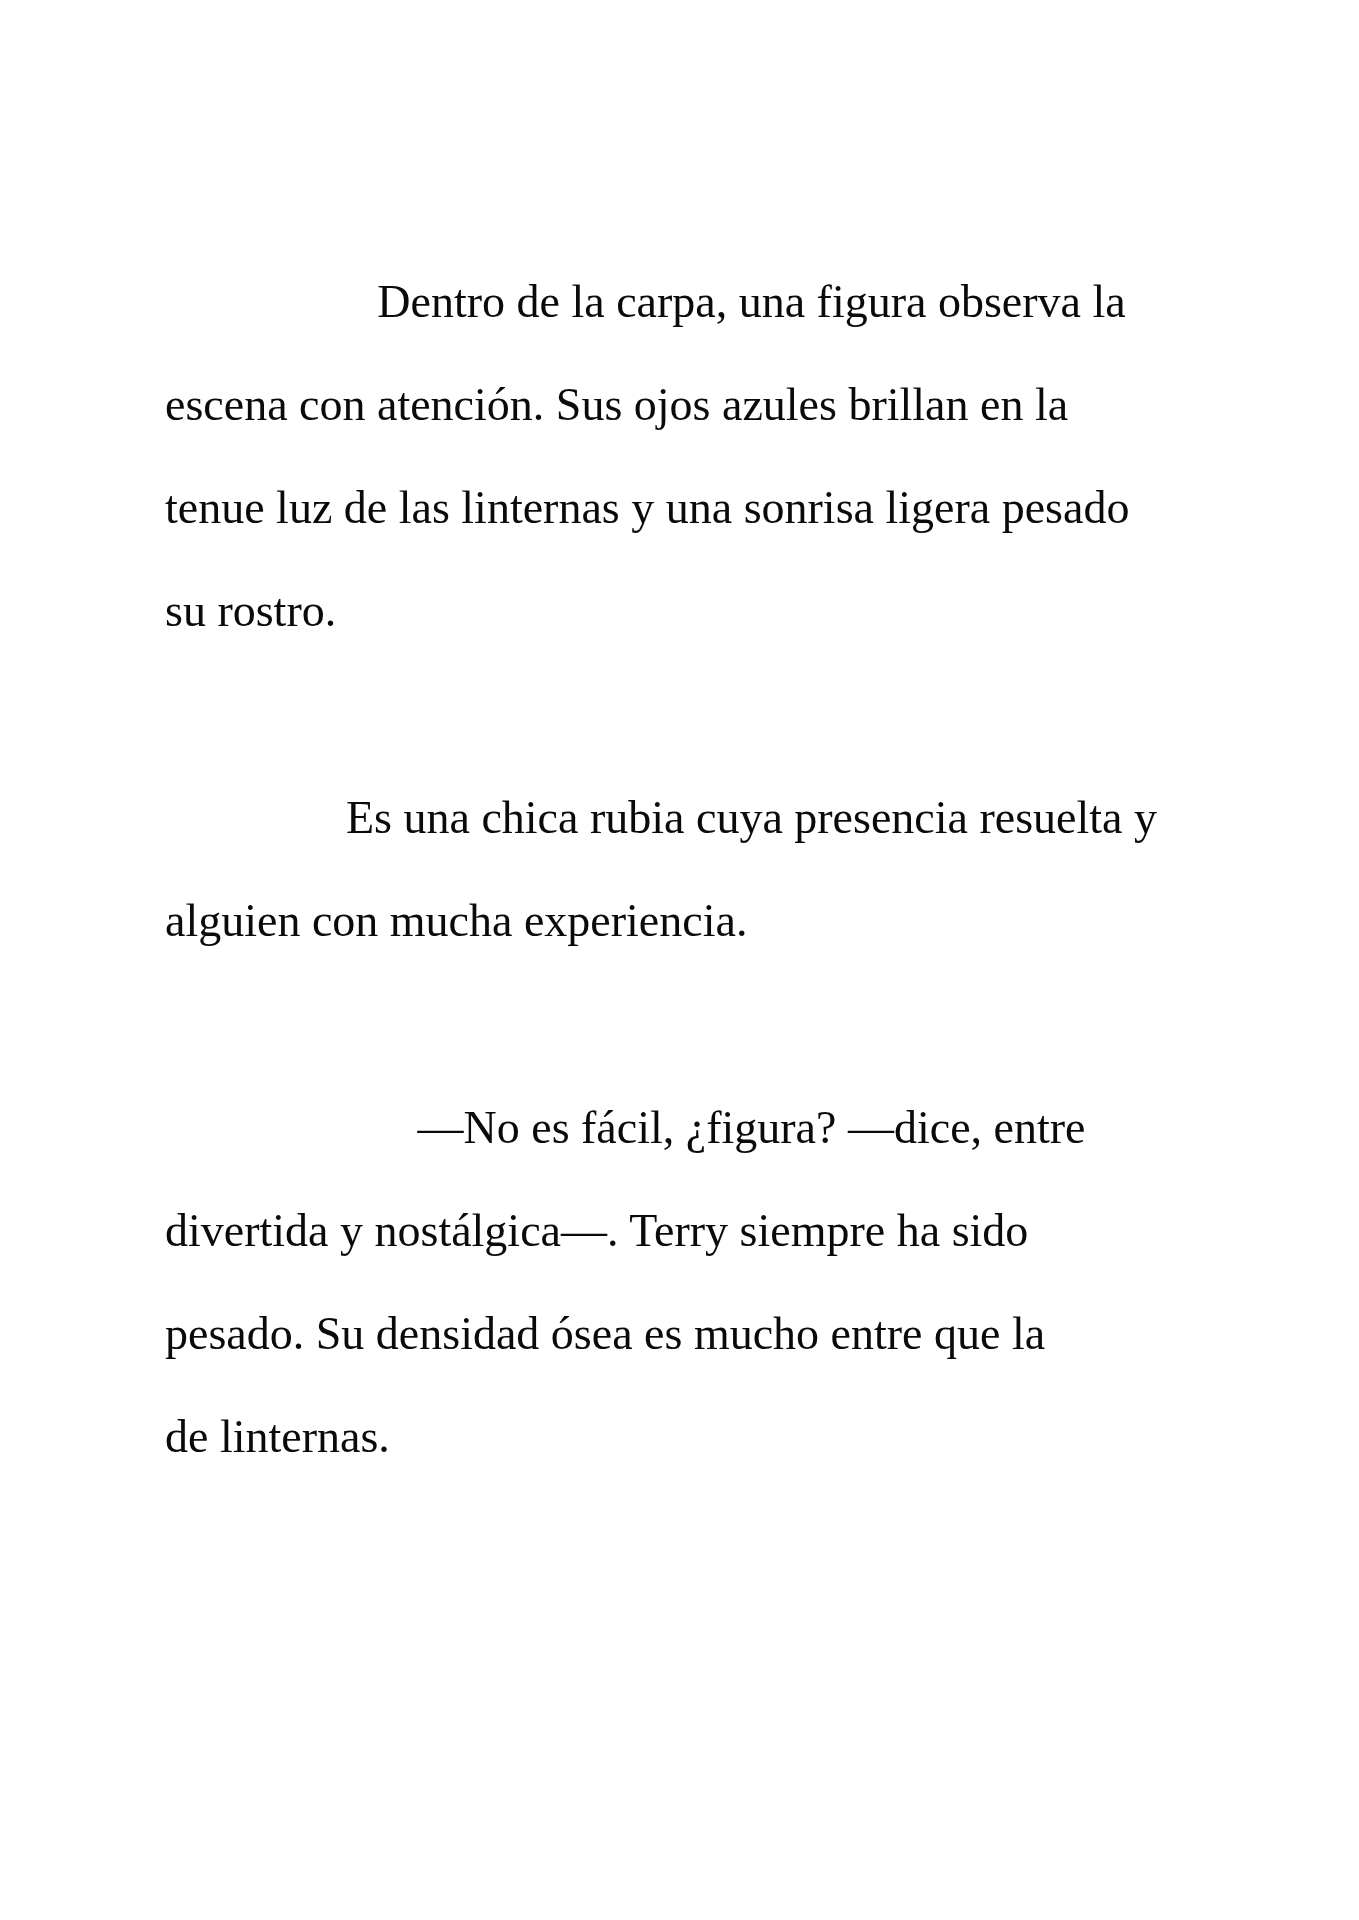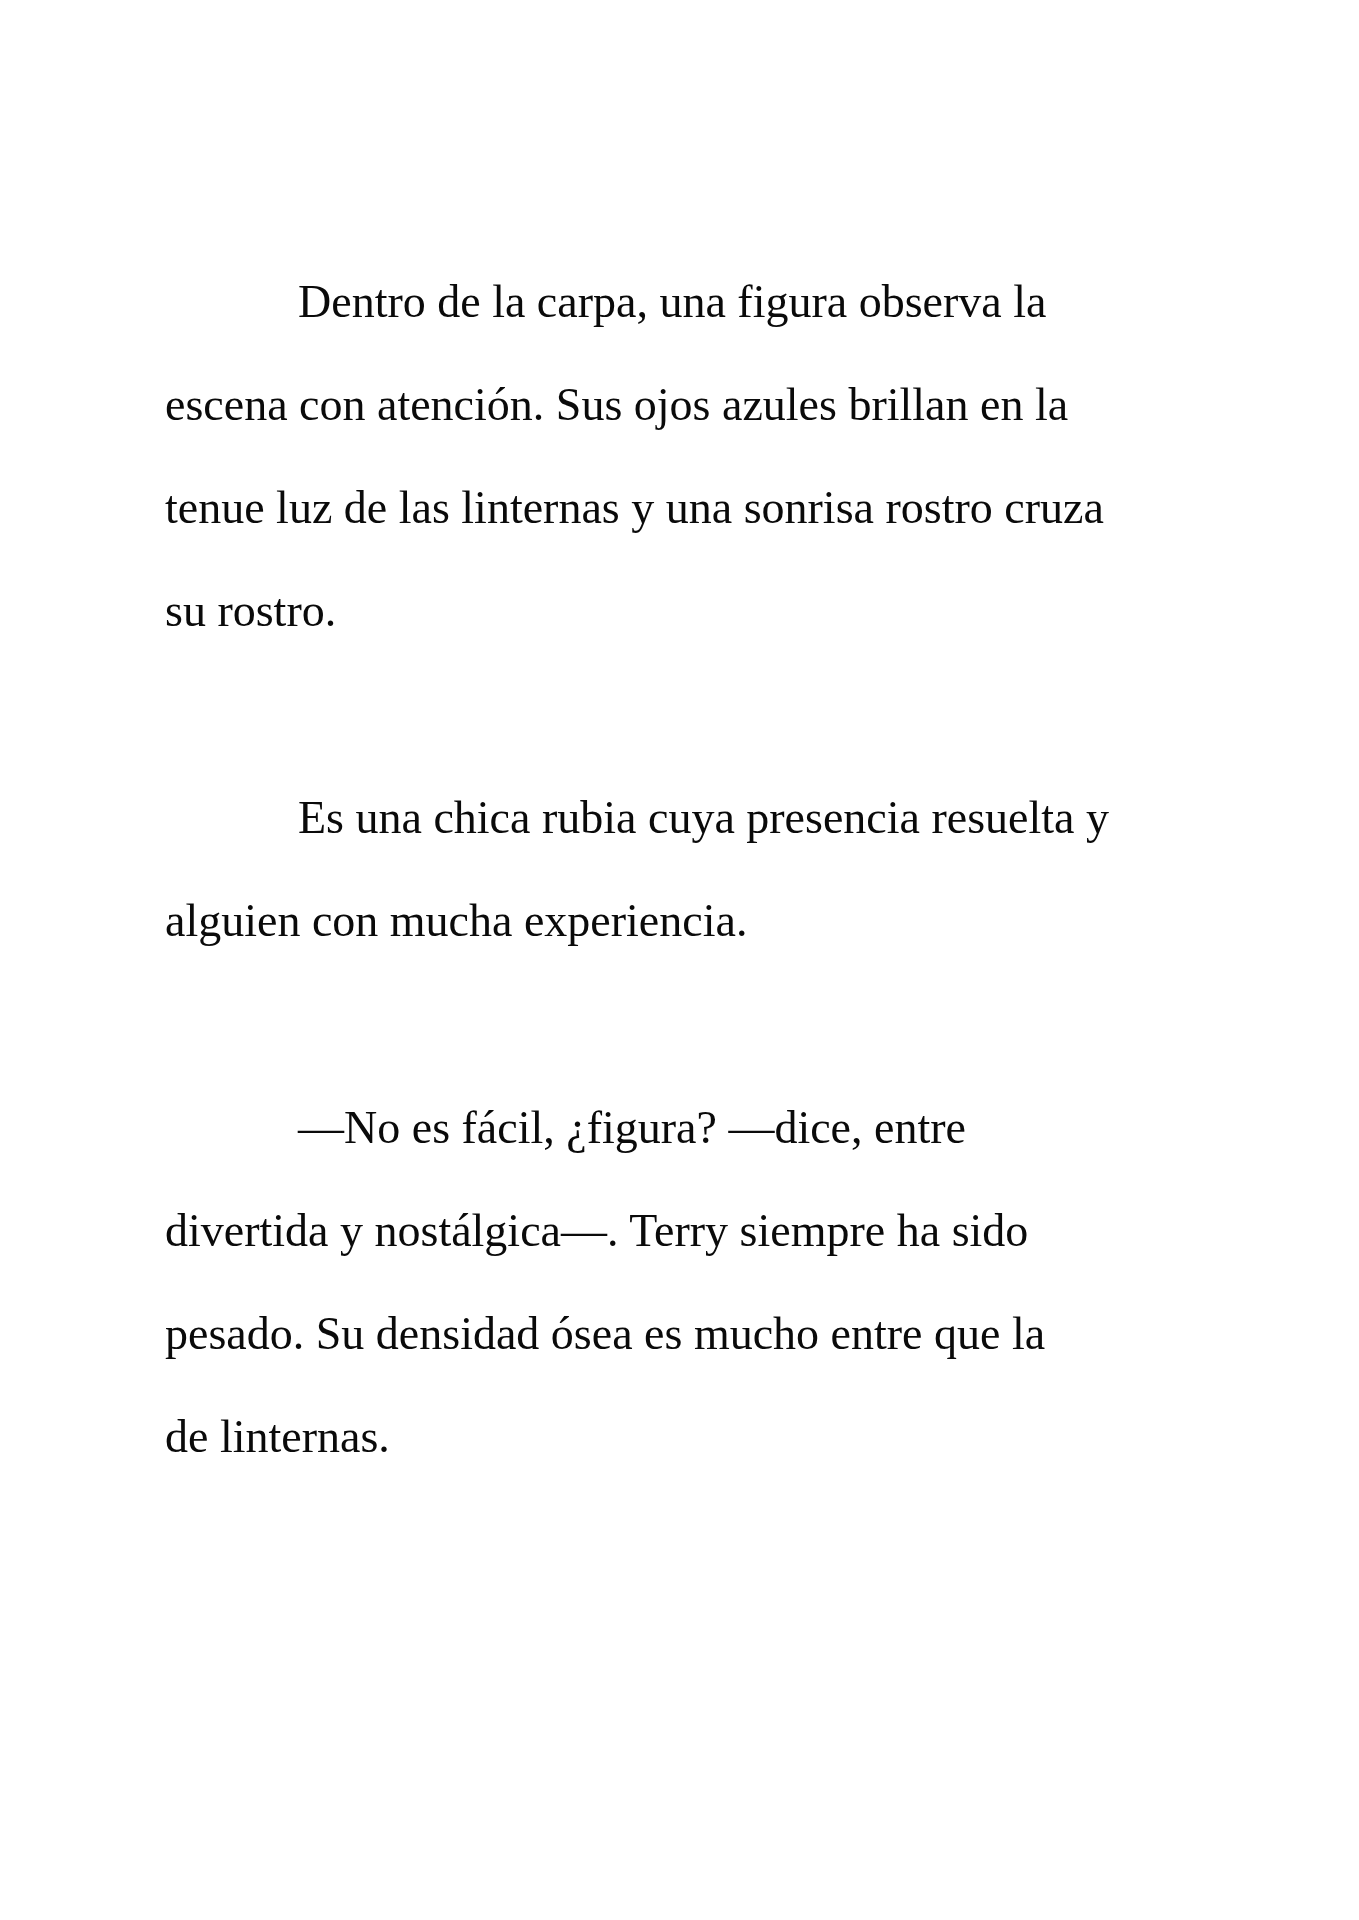--- a/index.html
+++ b/index.html
@@ -35,32 +35,33 @@
   }
   .paragraph + .paragraph {
     margin-top: 104px;
   }
   .line {
     display: block;
     white-space: nowrap;
   }
   .line.first {
     padding-left: 133px;
+    text-align: center;
   }
 </style>
 </head>
 <body>
 
 <div class="page">
   <div class="text-block">
 
     <p class="paragraph">
       <span class="line first">Dentro de la carpa, una figura observa la</span>
       <span class="line">escena con atención. Sus ojos azules brillan en la</span>
-      <span class="line">tenue luz de las linternas y una sonrisa rostro cruza</span>
+      <span class="line">tenue luz de las linternas y una sonrisa ligera pesado</span>
       <span class="line">su rostro.</span>
     </p>
 
     <p class="paragraph">
       <span class="line first">Es una chica rubia cuya presencia resuelta y</span>
       <span class="line">alguien con mucha experiencia.</span>
     </p>
 
     <p class="paragraph">
       <span class="line first">—No es fácil, ¿figura? —dice, entre</span>

